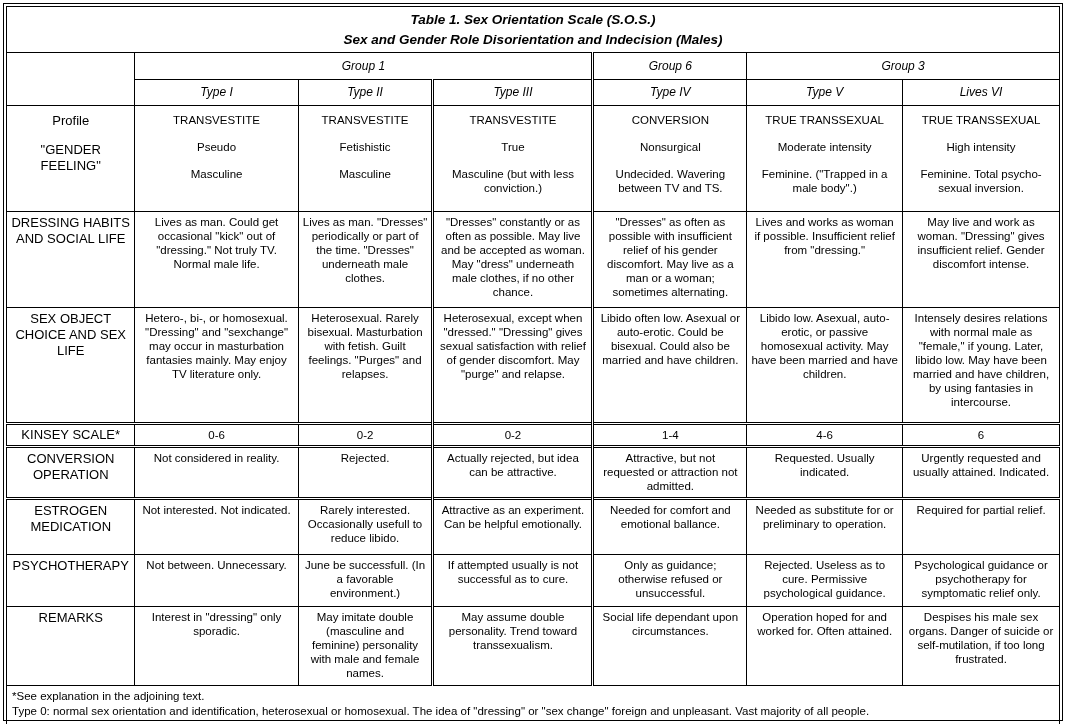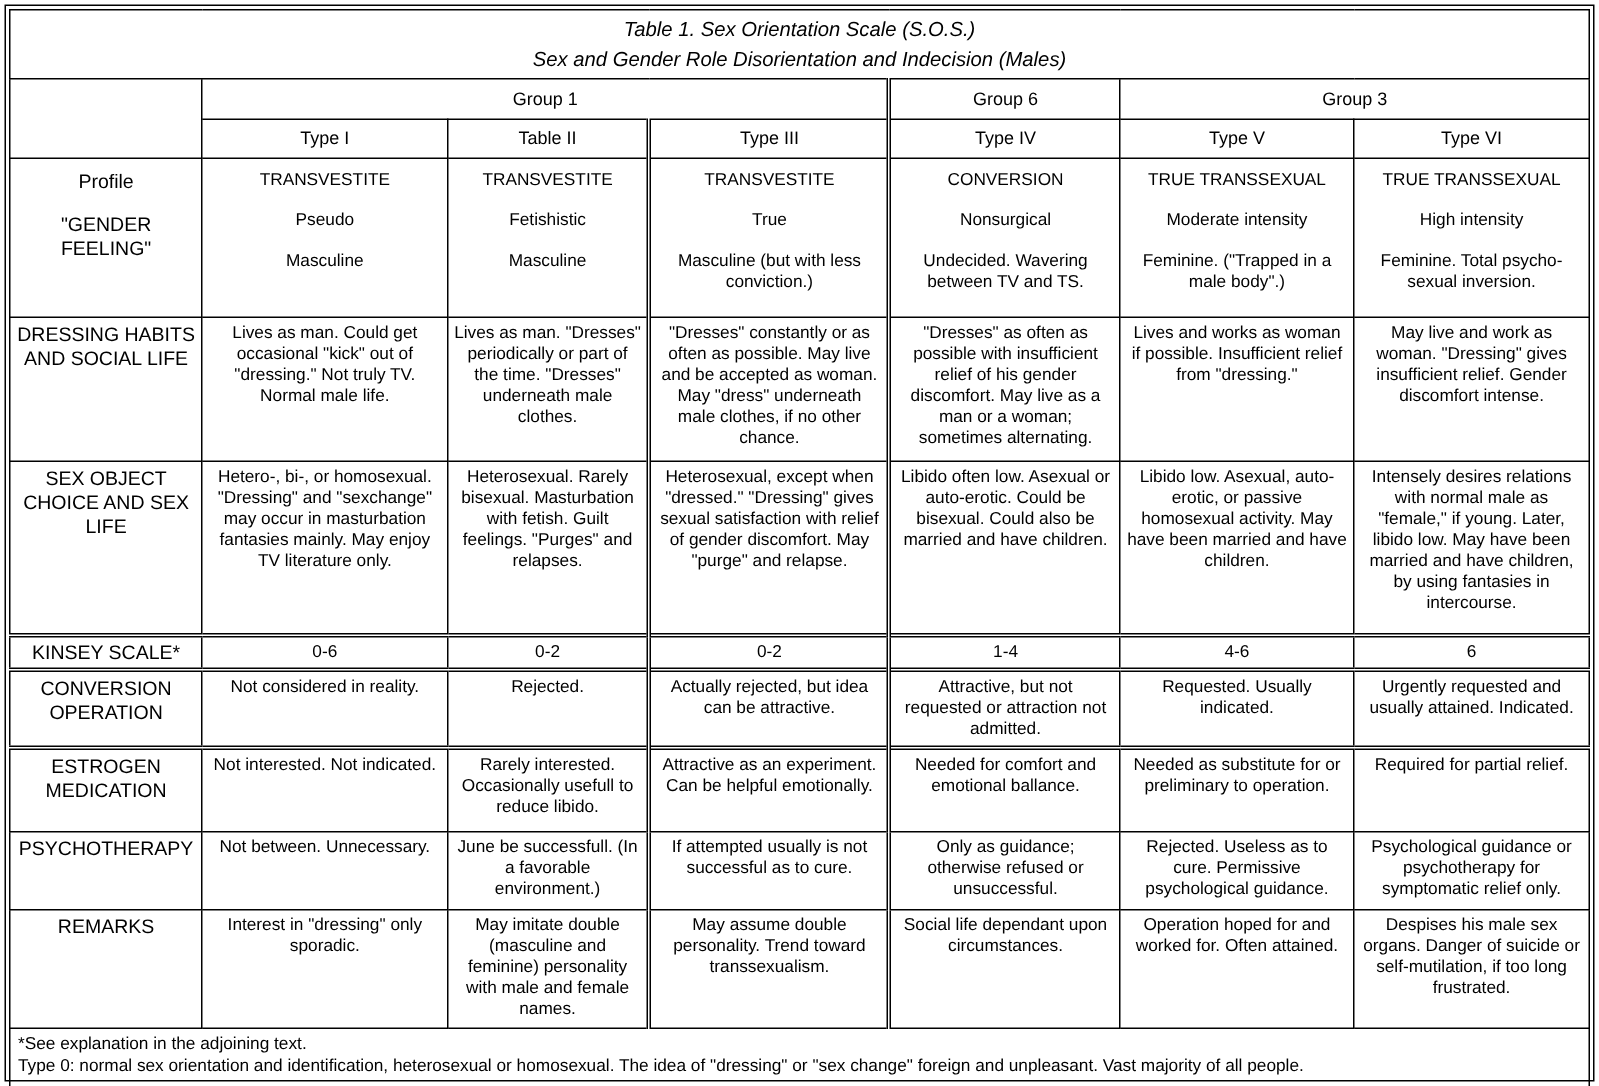--- a/index.html
+++ b/index.html
@@ -25,30 +25,31 @@
     border:1px solid #000;
     font-size:11.5px;
     line-height:1.22;
     text-align:center;
     vertical-align:top;
     padding:3px 4px;
     font-weight:normal;
     overflow:hidden;
   }
   .title-cell {
-    font-weight:normal;
+    font-weight:bold;
     font-style:italic;
     font-size:13.5px;
     vertical-align:middle;
     line-height:1.45;
   }
   .group-row td, .type-row td {
     vertical-align:middle;
     font-size:12px;
     padding:2px;
+    font-style:italic;
   }
   .row-label { font-size:13px; }
   .pline { margin-top:2px; margin-bottom:13px; }
   .pcell .pline:first-child, .profile-label .pline:first-child { margin-top:4px; }
   .kinsey-row td { vertical-align:middle; padding:2px;margin-top:32px; }
   .dbl-top td { border-top:3px double #000; }
   .c3, .c4 { border-left:3px double #000; }
   .footnote {
     text-align:left;
     vertical-align:top;
@@ -82,25 +83,25 @@
 
   <tr class="group-row" style="height:27px">
     <td rowspan="2"></td>
     <td colspan="3">Group 1</td>
     <td class="c4">Group 6</td>
     <td colspan="2">Group 3</td>
   </tr>
 
   <tr class="type-row" style="height:26px">
     <td>Type I</td>
-    <td>Table II</td>
+    <td>Type II</td>
     <td class="c3">Type III</td>
     <td class="c4">Type IV</td>
     <td>Type V</td>
-    <td>Type VI</td>
+    <td>Lives VI</td>
   </tr>
 
   <tr class="profile-row" style="height:97px">
     <td class="row-label profile-label">
       <div class="pline">Profile</div>
       <div class="pline">"GENDER FEELING"</div>
     </td>
     <td class="pcell">
       <div class="pline">TRANSVESTITE</div>
       <div class="pline">Pseudo</div>

